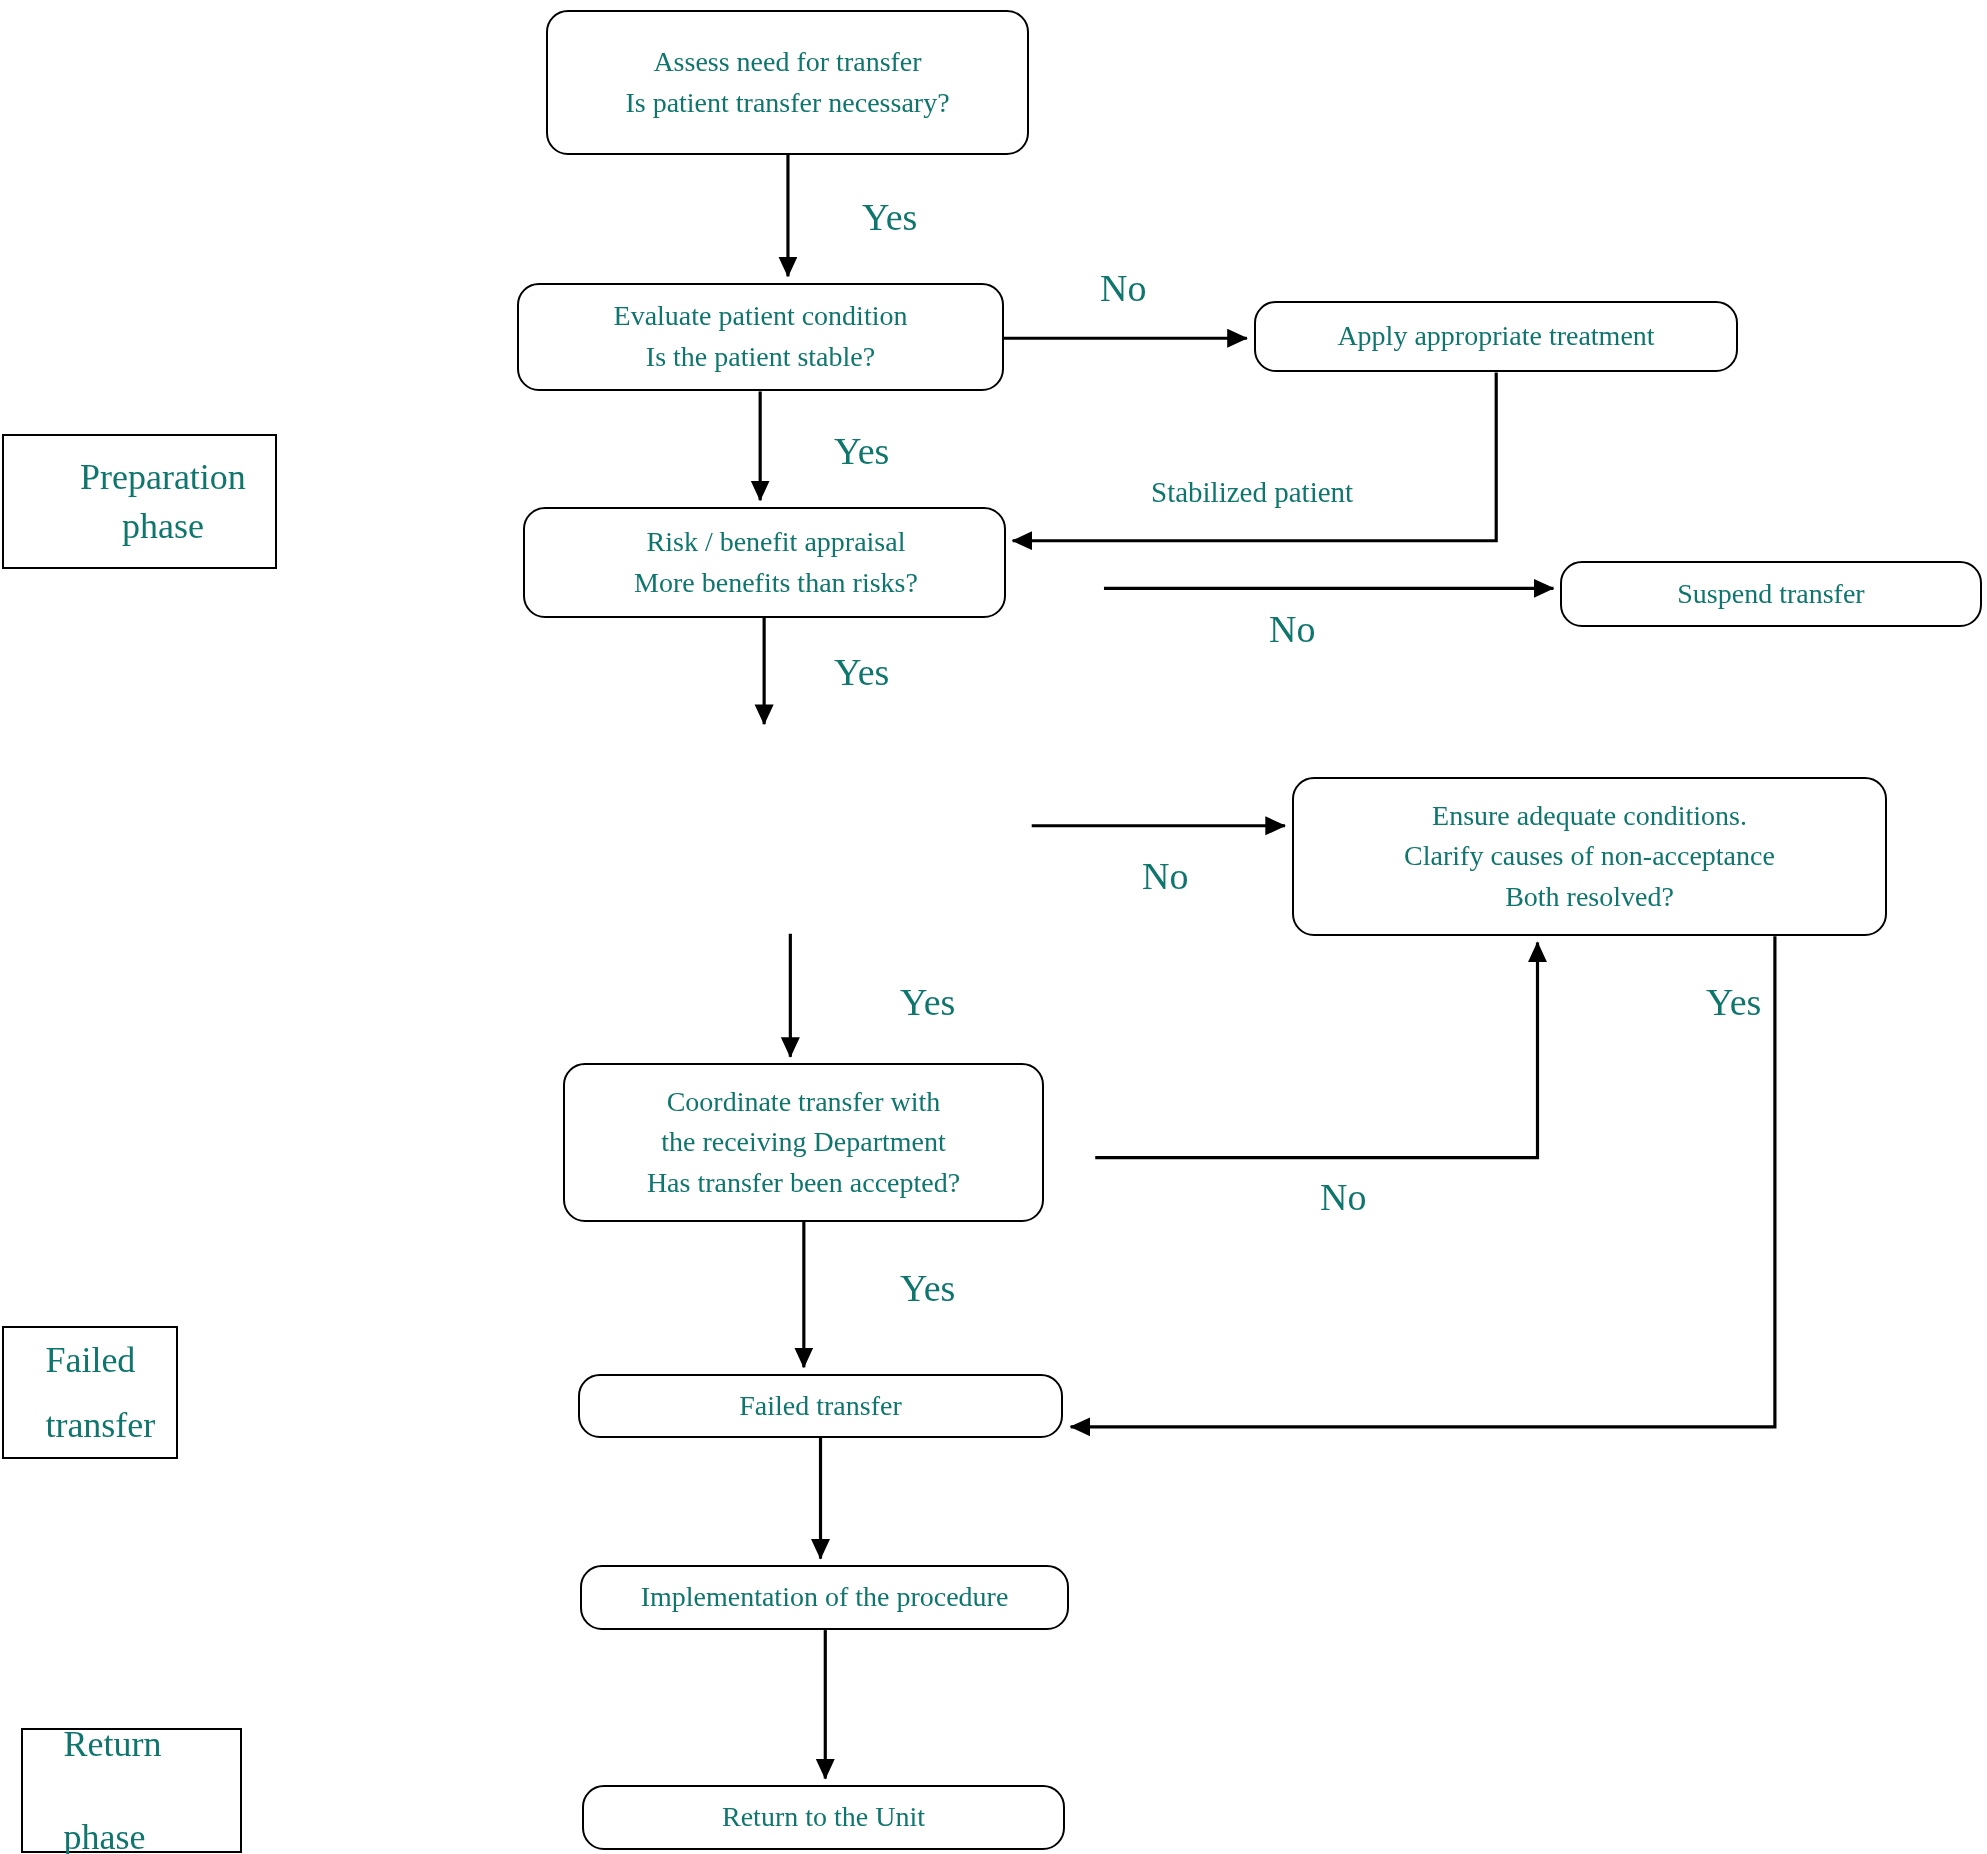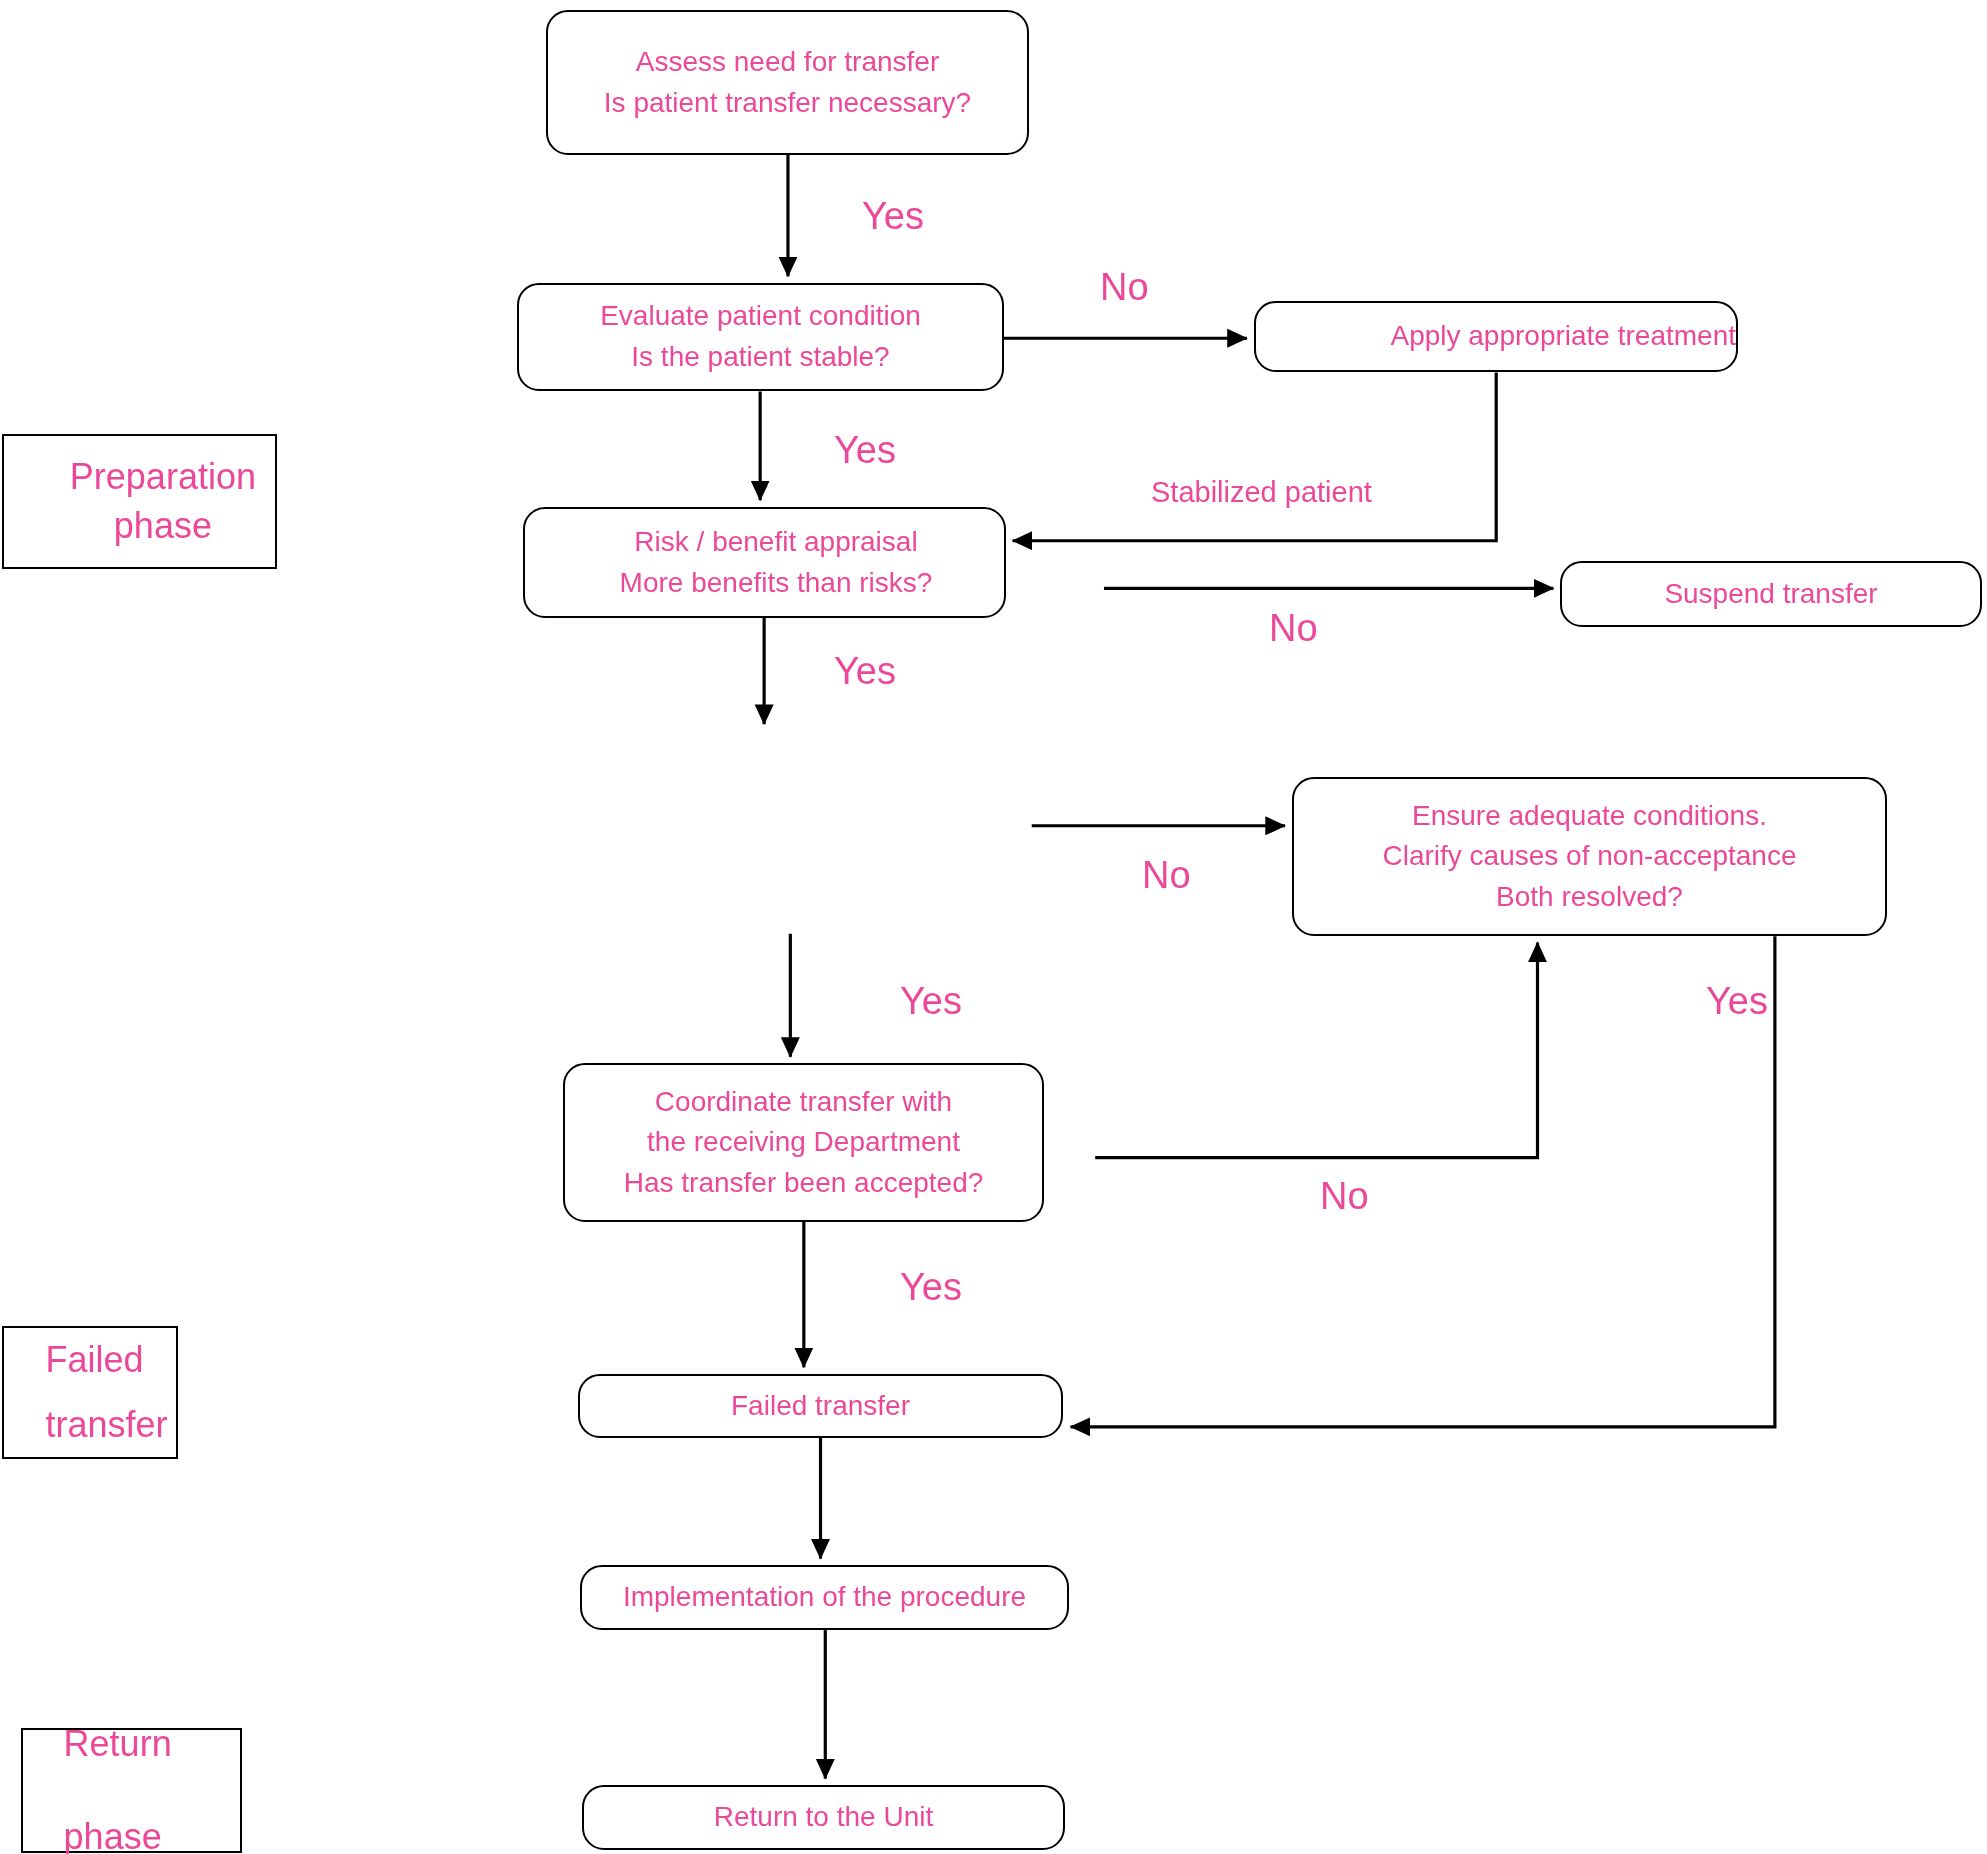--- a/index.html
+++ b/index.html
@@ -1,21 +1,21 @@
 <!DOCTYPE html>
 <html style="font-size:12.7px"><head>
 <meta charset="utf-8">
 <style>
   html, body { margin:0; padding:0; background:#ffffff; }
   #canvas {
     position:relative;
     width:1988px; height:1854px;
     background:#ffffff;
-    font-family:Liberation Sans, sans-serif;
-    color:#ec4899;
+    font-family:Liberation Serif, serif;
+    color:#0f766e;
     overflow:hidden;
   }
   #arrows { position:absolute; left:0; top:0; width:1988px; height:1854px; }
   .node {
     position:absolute;
     background:#fff;
     border:2.4px solid #000;
     display:flex; flex-direction:column;
     justify-content:center; align-items:center;
     text-align:center;
@@ -32,21 +32,21 @@
     font-size:36px; line-height:1.35;
     box-sizing:border-box;
     padding-left:46px;
   }
   .phase.centered { align-items:center; text-align:center; }
   .phase.leftal { align-items:flex-start; text-align:left; padding-left:41px; }
   .edge-label { position:absolute; font-size:38px; white-space:nowrap; }
 
   #box-assess        { left:546px;  top:10.3px;   width:483px; height:145px; }
   #box-evaluate      { left:517px;  top:283px;  width:487px; height:108px; }
-  #box-apply         { left:1254px; top:301px;  width:484px; height:71px;align-items:flex-end;  }
+  #box-apply         { left:1254px; top:301px;  width:484px; height:71px;  }
   #box-risk          { left:523px;  top:507px;  width:483px; height:111px;padding-left:23px; }
   #box-suspend       { left:1560px; top:561px;  width:422px; height:66px;  }
   #box-select        { left:549px;  top:731px;  width:483px; height:203px; }
   #box-ensure        { left:1292px; top:777px;  width:595px; height:159px; }
   #box-coordinate    { left:563px;  top:1063px; width:481px; height:159px; }
   #box-failed        { left:578px;  top:1374px; width:485px; height:64px;  }
   #box-implementation{ left:580px;  top:1565px; width:489px; height:65px;  }
   #box-return        { left:582px;  top:1785px; width:483px; height:65px;  }
 
   #phase-preparation { left:2.4px;  top:434px;  width:275px; height:135px; }

